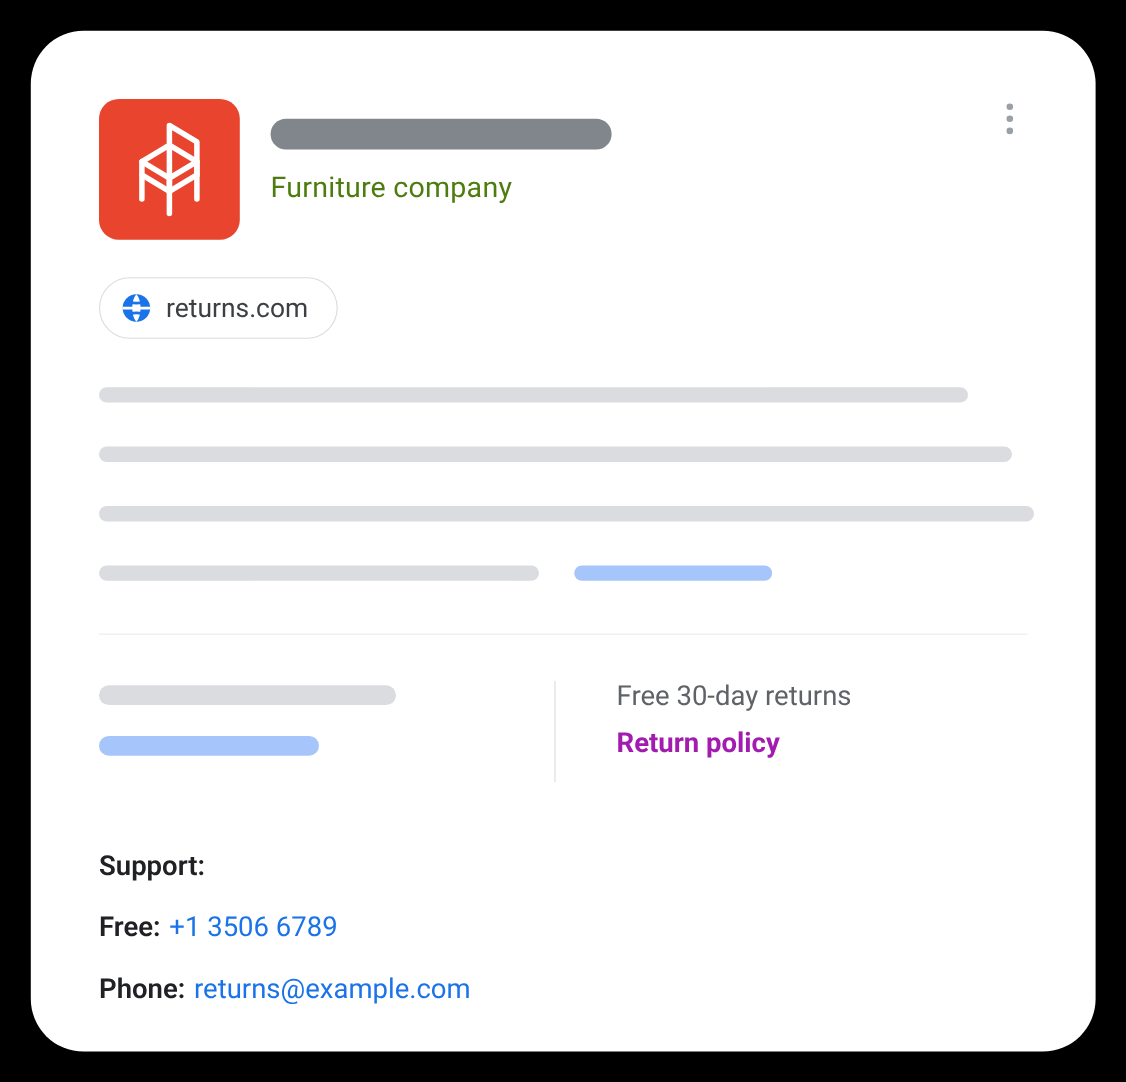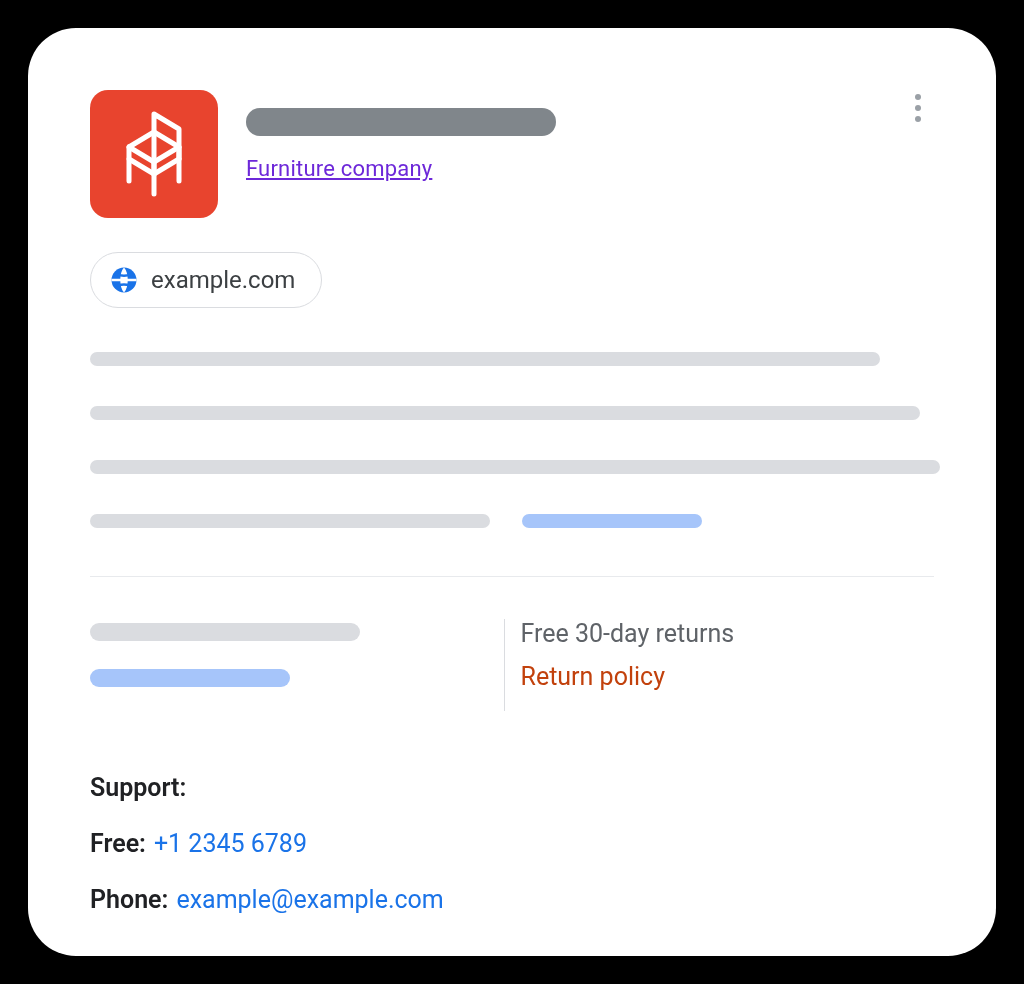--- a/index.html
+++ b/index.html
@@ -44,24 +44,23 @@
       padding-top: 18px;
     }
     .title-bar {
       width: 310px;
       height: 28px;
       background: #80868b;
       border-radius: 14px;
       margin-bottom: 20px;
     }
     .subtitle {
-      font-size: 22px;
-      color: #6d28d9;
+      font-size: 26px;
+      color: #4d7c0f;
       letter-spacing: 0.2px;
-      text-decoration: underline;
     }
     .more-btn {
       position: absolute;
       top: 62px;
       right: 66px;
       width: 24px;
       height: 36px;
       display: flex;
       flex-direction: column;
       align-items: center;
@@ -127,20 +126,21 @@
       background: #a6c5fa;
       border-radius: 7px;
     }
     .divider {
       border: none;
       border-top: 1px solid #e8eaed;
       margin: 48px 0 42px 0;
     }
     .info-row {
       display: flex;
+      gap: 40px;
       margin-bottom: 52px;
     }
     .info-left { flex: 1; padding-top: 4px; }
     .info-left-bar1 {
       width: 270px;
       height: 18px;
       background: #dadce0;
       border-radius: 9px;
       margin-bottom: 28px;
     }
@@ -158,22 +158,23 @@
     .info-right {
       flex: 1;
       padding-left: 16px;
       font-size: 25px;
     }
     .returns-text {
       color: #5f6368;
       margin-bottom: 14px;
     }
     .return-policy-link {
-      color: #c2410c;
+      color: #a21caf;
       cursor: pointer;
+      font-weight: bold;
     }
     .contact-block {
       font-size: 25px;
       line-height: 2.0;
     }
     .contact-line { margin-bottom: 6px; display: flex; align-items: baseline; gap: 8px; }
     .contact-label { color: #202124; font-weight: 600; text-align: center; }
     .contact-link { color: #1a73e8; cursor: pointer; font-weight: 400; }
   </style>
 </head>
@@ -211,21 +212,21 @@
     <span class="globe-icon">
       <svg viewBox="0 0 24 24" width="30" height="30">
         <circle cx="12" cy="12" r="10" fill="#1a73e8"></circle>
         <path d="M12 2 C8 6 8 18 12 22 C16 18 16 6 12 2 Z" fill="#fff"></path>
         <path d="M2 12 L22 12" stroke="#fff" stroke-width="2"></path>
         <path d="M4 7 C8 9 16 9 20 7" stroke="#1a73e8" stroke-width="2" fill="none"></path>
         <path d="M4 17 C8 15 16 15 20 17" stroke="#1a73e8" stroke-width="2" fill="none"></path>
         <circle cx="12" cy="12" r="10" fill="none" stroke="#1a73e8" stroke-width="0"></circle>
       </svg>
     </span>
-    <span class="website-chip-text">example.com</span>
+    <span class="website-chip-text">returns.com</span>
   </div>
 
   <div class="desc-block">
     <div class="desc-line l1"></div>
     <div class="desc-line l2"></div>
     <div class="desc-line l3"></div>
     <div class="desc-row4">
       <div class="desc-short-grey"></div>
       <div class="desc-short-blue"></div>
     </div>
@@ -244,21 +245,21 @@
       <div class="return-policy-link">Return policy</div>
     </div>
   </div>
 
   <div class="contact-block">
     <div class="contact-line">
       <span class="contact-label">Support:</span>
     </div>
     <div class="contact-line">
       <span class="contact-label">Free:</span>
-      <span class="contact-link">+1 2345 6789</span>
+      <span class="contact-link">+1 3506 6789</span>
     </div>
     <div class="contact-line">
       <span class="contact-label">Phone:</span>
-      <span class="contact-link">example@example.com</span>
+      <span class="contact-link">returns@example.com</span>
     </div>
   </div>
 
 </div>
 
 </body></html>

